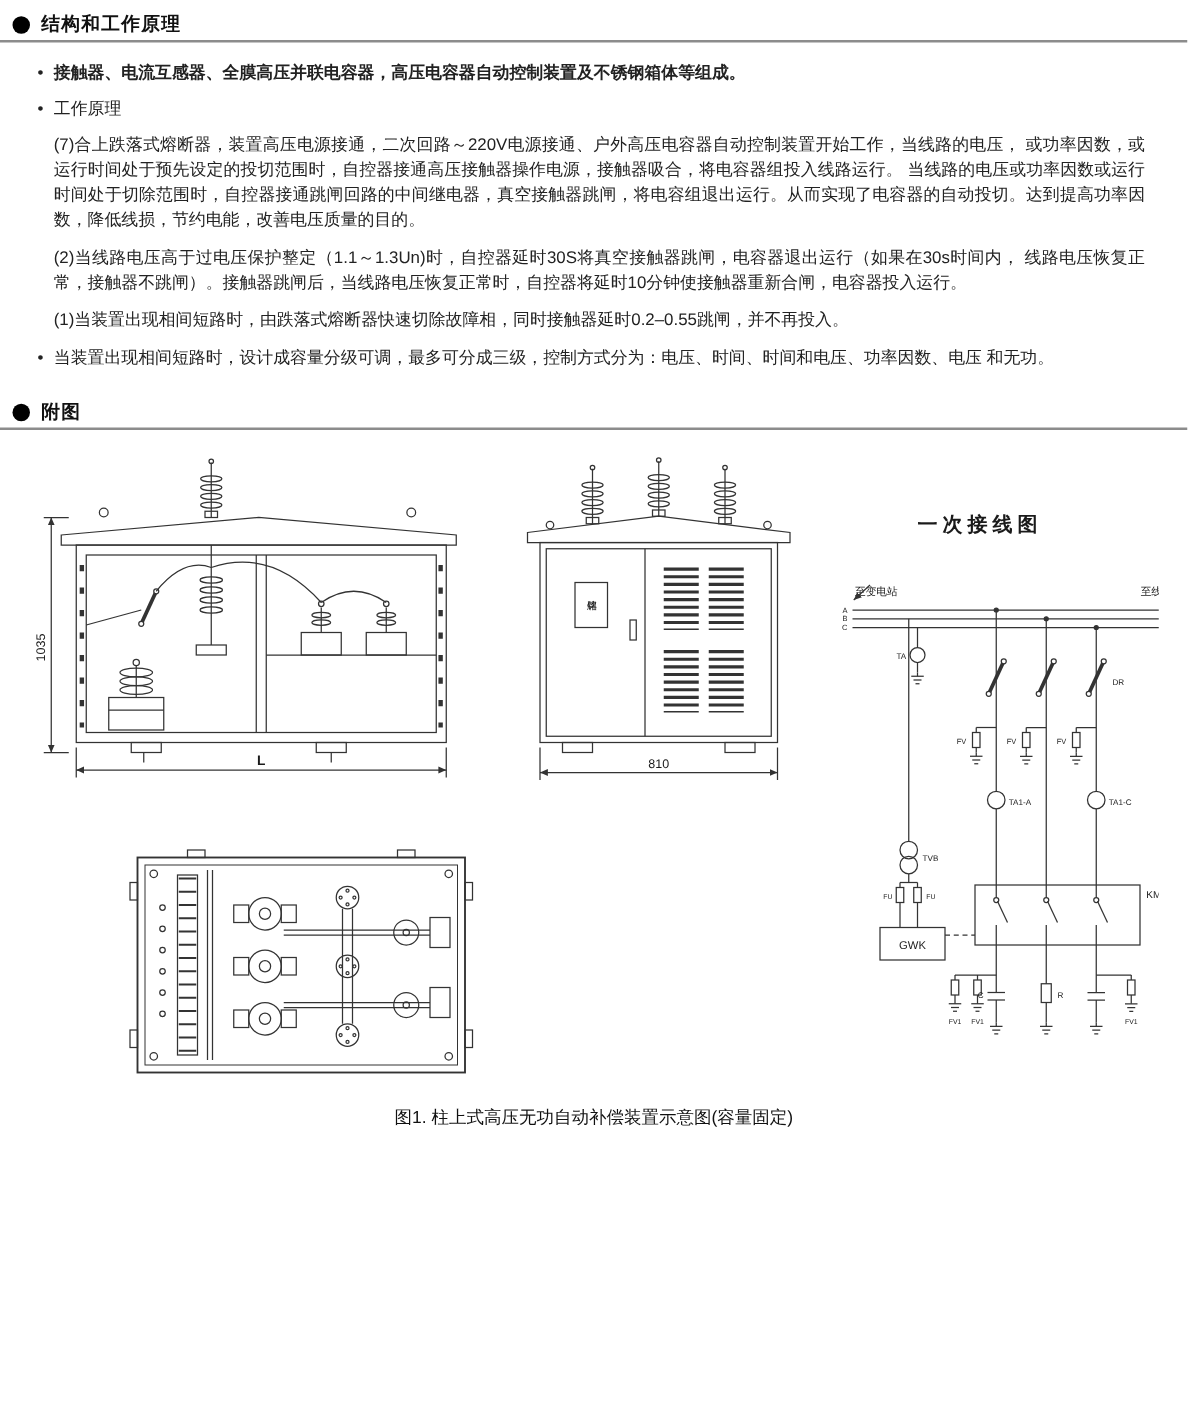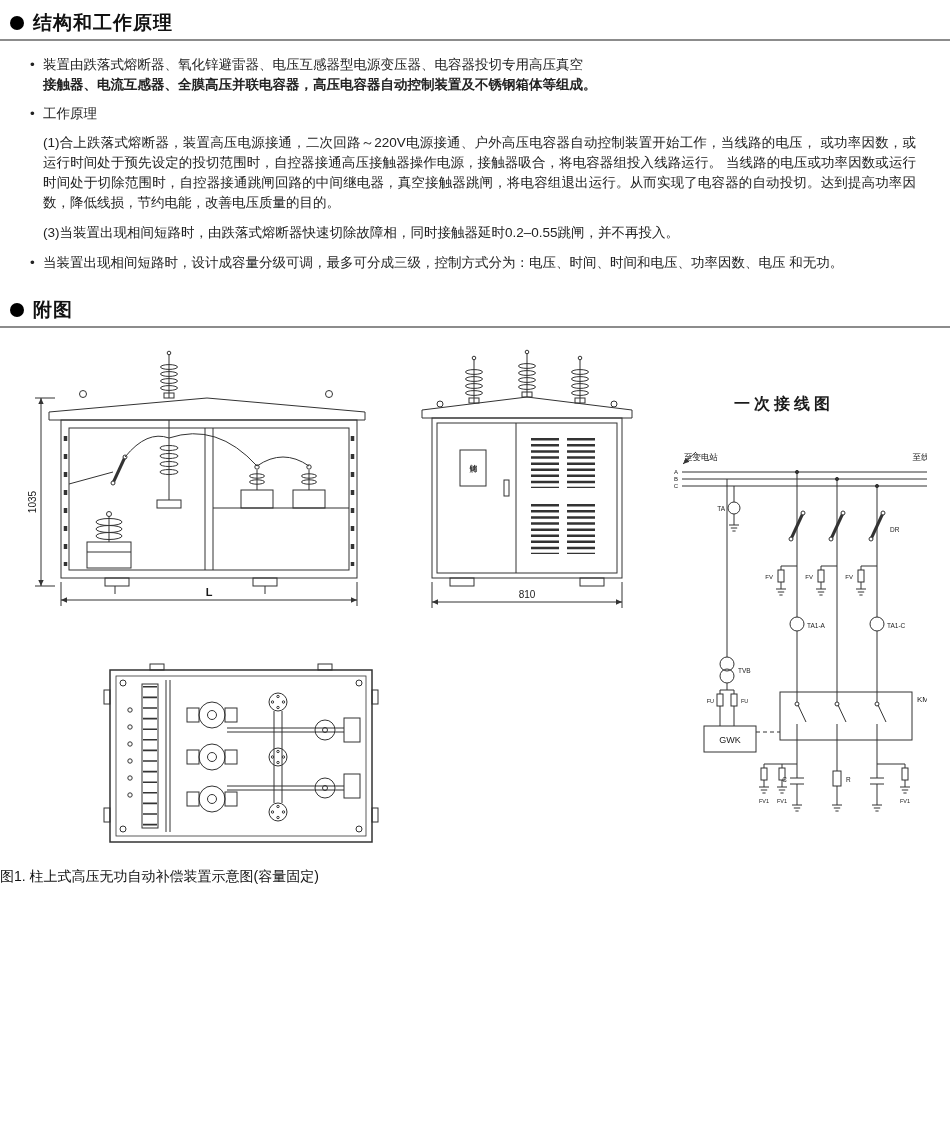--- a/index.html
+++ b/index.html
@@ -4,53 +4,53 @@
 <style>
   * { margin:0; padding:0; box-sizing:border-box; }
   html,body { background:#ffffff; }
   body {
     width:950px; height:1125px; position:relative; overflow:hidden;
     font-family:"Liberation Sans","DejaVu Sans",sans-serif;
     color:#1a1a1a;
   }
   .section-header { display:flex; align-items:center; gap:9px; padding:10px 0 3px 10px; }
   .dot { width:14px; height:14px; border-radius:50%; background:#000; flex:0 0 auto; }
-  .section-title { font-size:19px; font-weight:700; letter-spacing:1px; color:#111; }
+  .section-title { font-size:15px; font-weight:700; letter-spacing:1px; color:#111; }
   .rule { height:2px; background:#8c8c8c; }
   .content { padding:14px 34px 0 30px; font-size:13.5px; line-height:20px; color:#222; }
   .bullet-para { position:relative; padding-left:13px; margin-bottom:9px; }
   .bullet-para .bm { position:absolute; left:0; top:0; }
   .block { display:block;font-weight:bold; }
   .num-para { margin:0 0 10px 13px; text-align:justify; }
   .figure-section { margin-top:14px; }
   .figure-wrap { padding-left:22px; margin-top:6px; }
   svg text { fill:#1a1a1a; stroke:none; font-family:"Liberation Sans","DejaVu Sans",sans-serif; }
-  .caption { text-align:left; font-size:14px; margin-top:10px; color:#111; }
+  .caption { text-align:center; font-size:14px; margin-top:10px; color:#111; }
 </style>
 </head>
 <body>
 
 <div class="section-header">
   <span class="dot"></span>
   <span class="section-title">结构和工作原理</span>
 </div>
 <div class="rule"></div>
 
 <div class="content">
   <p class="bullet-para">
     <span class="bm">•</span>
-    <span>装置由跌落式熔断器、氧化锌避雷器、电压互感器型电源变压器、电容器投切专用高压真空</span>
     <span class="block">接触器、电流互感器、全膜高压并联电容器，高压电容器自动控制装置及不锈钢箱体等组成。</span>
   </p>
   <p class="bullet-para">
     <span class="bm">•</span>
     <span>工作原理</span>
   </p>
-  <p class="num-para">(1)合上跌落式熔断器，装置高压电源接通，二次回路～220V电源接通、户外高压电容器自动控制装置开始工作，当线路的电压， 或功率因数，或运行时间处于预先设定的投切范围时，自控器接通高压接触器操作电源，接触器吸合，将电容器组投入线路运行。 当线路的电压或功率因数或运行时间处于切除范围时，自控器接通跳闸回路的中间继电器，真空接触器跳闸，将电容组退出运行。从而实现了电容器的自动投切。达到提高功率因数，降低线损，节约电能，改善电压质量的目的。</p>
-  <p class="num-para">(3)当装置出现相间短路时，由跌落式熔断器快速切除故障相，同时接触器延时0.2–0.55跳闸，并不再投入。</p>
+  <p class="num-para">(7)合上跌落式熔断器，装置高压电源接通，二次回路～220V电源接通、户外高压电容器自动控制装置开始工作，当线路的电压， 或功率因数，或运行时间处于预先设定的投切范围时，自控器接通高压接触器操作电源，接触器吸合，将电容器组投入线路运行。 当线路的电压或功率因数或运行时间处于切除范围时，自控器接通跳闸回路的中间继电器，真空接触器跳闸，将电容组退出运行。从而实现了电容器的自动投切。达到提高功率因数，降低线损，节约电能，改善电压质量的目的。</p>
+  <p class="num-para">(2)当线路电压高于过电压保护整定（1.1～1.3Un)时，自控器延时30S将真空接触器跳闸，电容器退出运行（如果在30s时间内， 线路电压恢复正常，接触器不跳闸）。接触器跳闸后，当线路电压恢复正常时，自控器将延时10分钟使接触器重新合闸，电容器投入运行。</p>
+  <p class="num-para">(1)当装置出现相间短路时，由跌落式熔断器快速切除故障相，同时接触器延时0.2–0.55跳闸，并不再投入。</p>
   <p class="bullet-para">
     <span class="bm">•</span>
     <span>当装置出现相间短路时，设计成容量分级可调，最多可分成三级，控制方式分为：电压、时间、时间和电压、功率因数、电压 和无功。</span>
   </p>
 </div>
 
 <div class="figure-section">
   <div class="section-header">
     <span class="dot"></span>
     <span class="section-title">附图</span>

